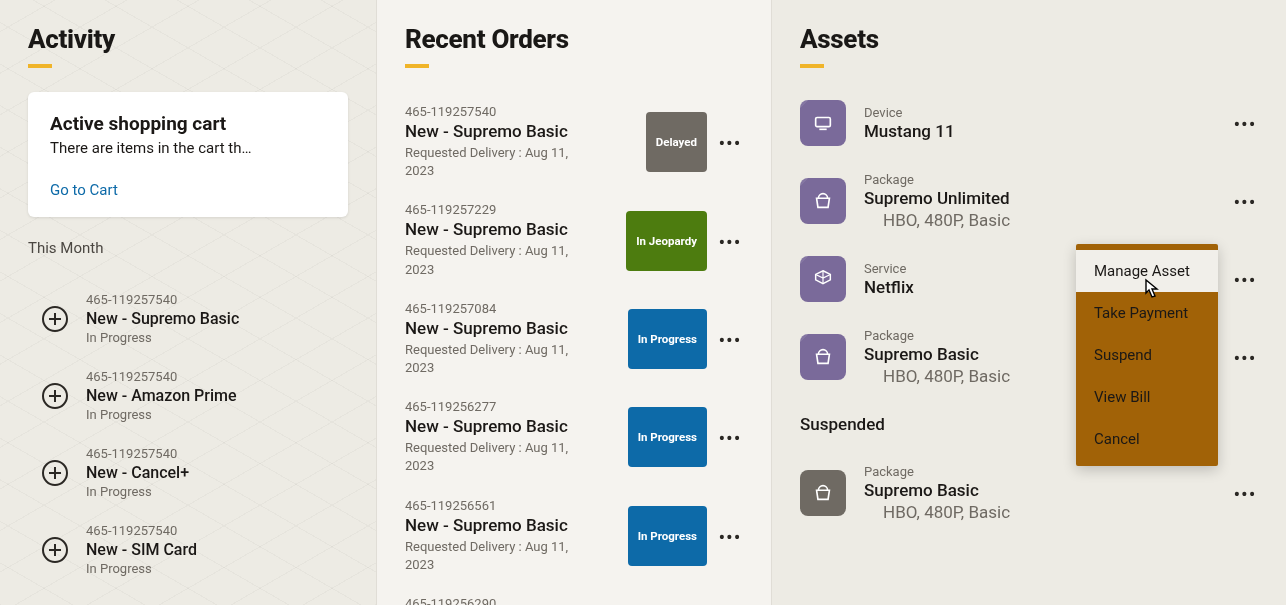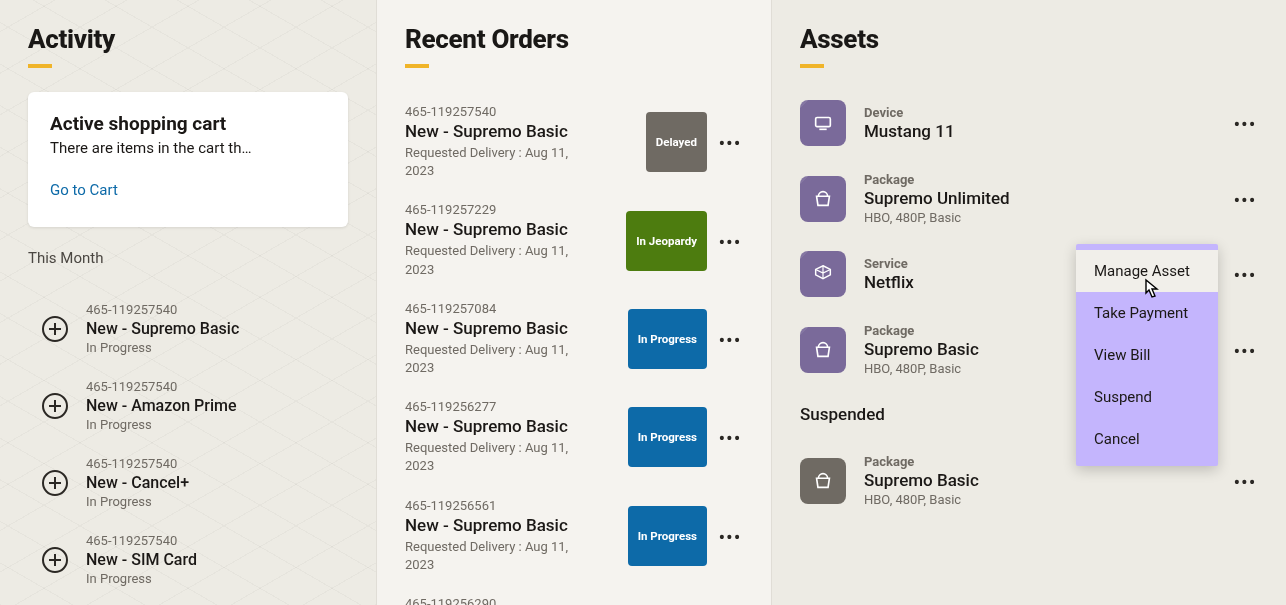--- a/index.html
+++ b/index.html
@@ -51,21 +51,21 @@
     height: 4px;
     background: #f0b429;
     margin-top: 10px;
     margin-bottom: 24px;
   }
   
   .cart-card {
     background: #fff;
     border-radius: 6px;
     box-shadow: 0 1px 3px rgba(0,0,0,0.1);
-    padding: 20px 22px 28px 22px;
+    padding: 20px 22px 18px 22px;
     position: relative;
     z-index:1;
   }
   .cart-title { font-size: 19px; font-weight: 700; color: #1b1816; margin-bottom: 4px; }
   .cart-sub { font-size: 15px; color: #1b1816; white-space: nowrap; overflow: hidden; text-overflow: ellipsis; }
   .cart-link { font-size: 15px; color: #0d6aa8; margin-top: 24px; display: inline-block; cursor: pointer; }
   .group-label { font-size: 15px; color: #4b4742; margin-top: 22px; margin-bottom: 25px; position:relative; z-index:1;}
   .activity-item {
     display: flex;
     align-items: center;
@@ -113,31 +113,31 @@
     display:flex; align-items:center; gap: 18px;
     padding: 8px 0 18px;
   }
   .asset-icon {
     width:46px; height:46px; border-radius:8px; background:#7a6a9a;
     display:flex; align-items:center; justify-content:center; flex-shrink:0;
     background-image: linear-gradient(135deg, rgba(255,255,255,0.08) 0 6px, transparent 6px 12px);
   }
   .asset-icon.dark { background:#6f6a63; }
   .asset-body { flex:1; }
-  .asset-type { font-size: 13px; color:#6f6a63;font-weight:bold; }
+  .asset-type { font-size: 13px; color:#6f6a63; }
   .asset-name { font-size: 17px; color:#1b1816; font-weight:500; margin-top:1px;}
-  .asset-sub { font-size: 13px; color:#6f6a63; margin-top:2px;}
+  .asset-sub { font-size: 17px; color:#6f6a63; margin-top:2px;margin-left:19px;}
   .susp-label { font-size: 17px; color:#1b1816; font-weight:500; margin: 10px 0 22px; }
   
   .menu {
     position:absolute;
     right: 68px;
     top: 244px;
     width: 142px;
-    background:#c4b5fd;
+    background:#a16207;
     box-shadow: 0 4px 14px rgba(0,0,0,0.2);
     border-radius: 2px;
     z-index: 50;
     padding: 6px 0;
   }
   .menu-item {
     padding: 12px 18px;
     font-size: 15px;
     color:#1b1816;
     cursor:pointer;
@@ -339,22 +339,22 @@
         <div class="asset-sub">HBO, 480P, Basic</div>
       </div>
       <span class="dots">•••</span>
       </div>
     </div>
 
   <div class="menu">
     <div id="menu-items">
         <div class="menu-item hover">Manage Asset</div>
         <div class="menu-item">Take Payment</div>
+        <div class="menu-item">Suspend</div>
         <div class="menu-item">View Bill</div>
-        <div class="menu-item">Suspend</div>
         <div class="menu-item">Cancel</div>
       </div>
   </div>
 
   <div class="cursor">
     <svg class="glyph" width="22" height="24" viewBox="0 0 22 24">
       <path d="M6 2 L6 15 L9 12 L12 19 L15 18 L12 11 L17 11 Z" fill="#fff" stroke="#000" stroke-width="1.4"></path>
     </svg>
   </div>
 </div>

